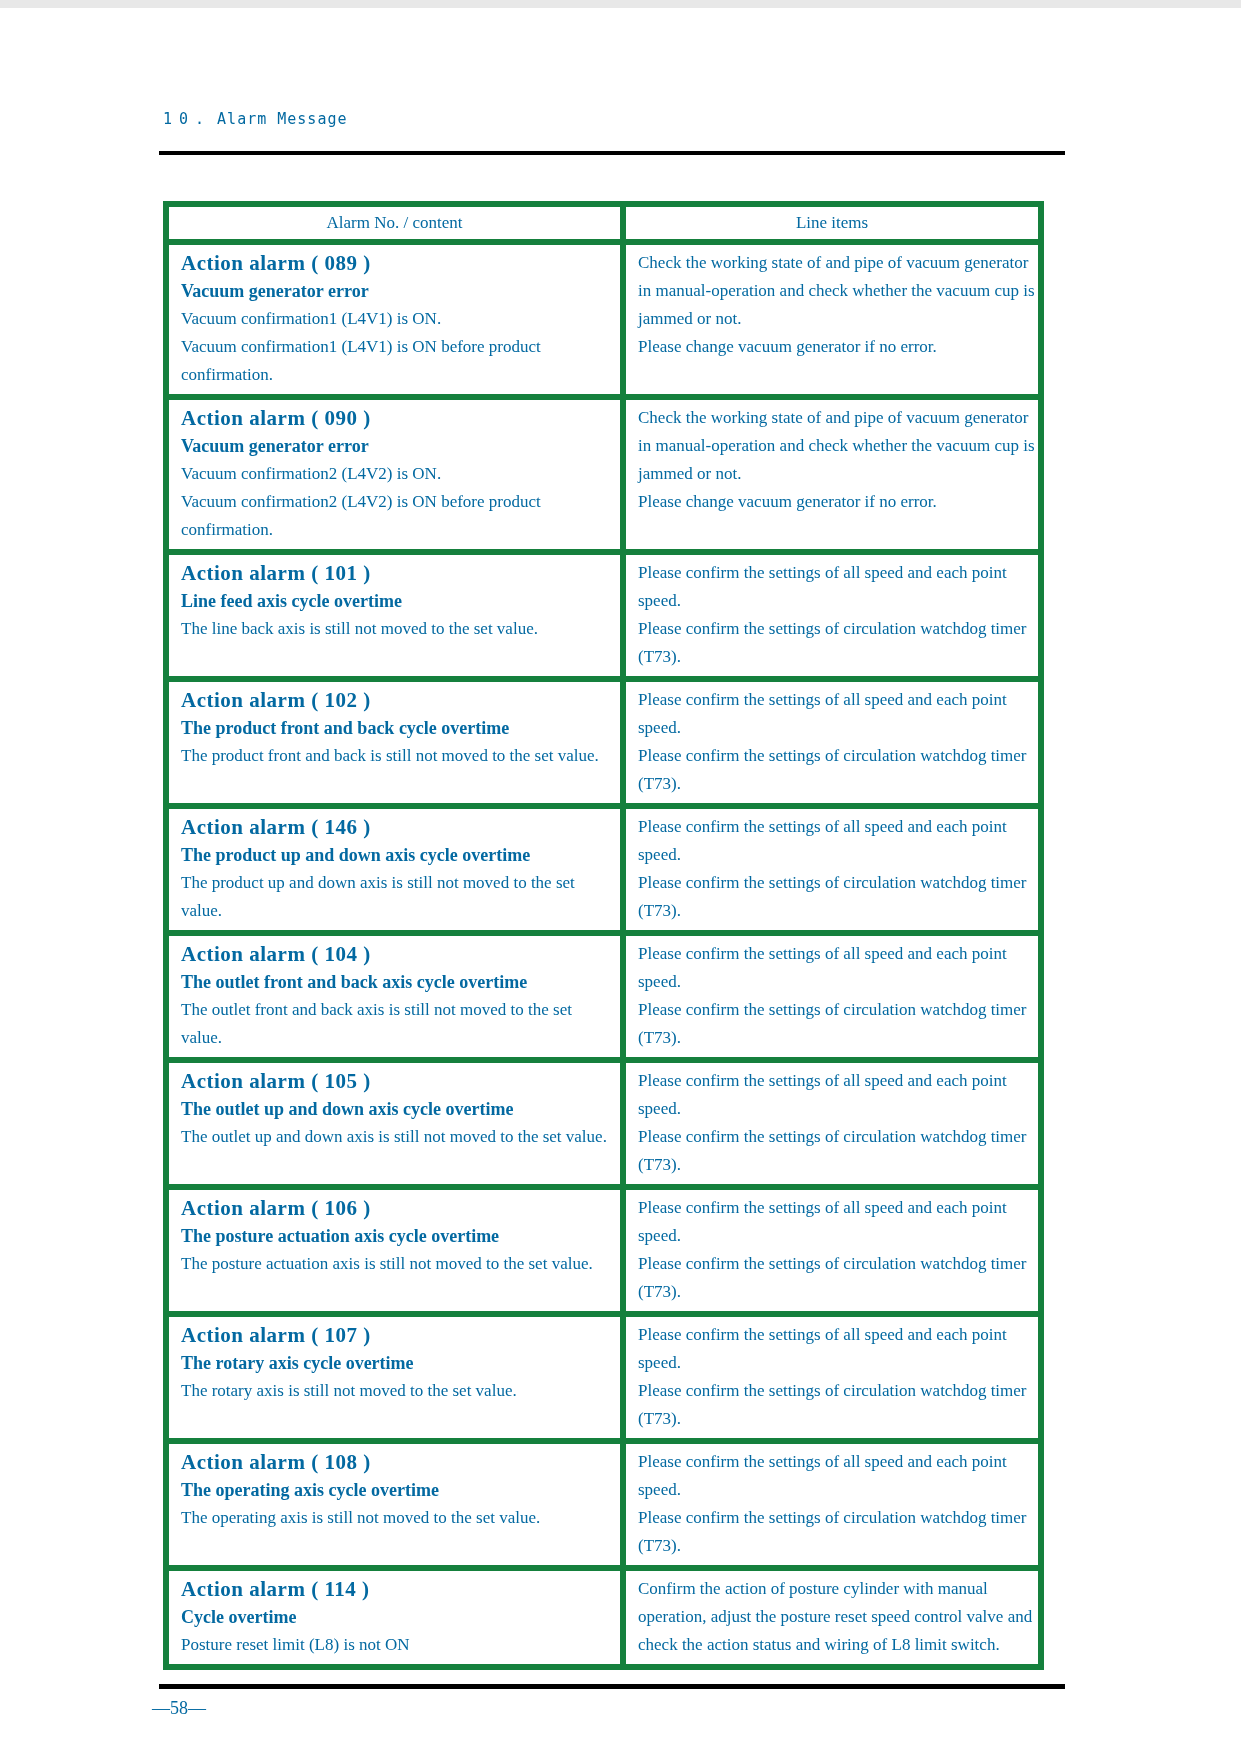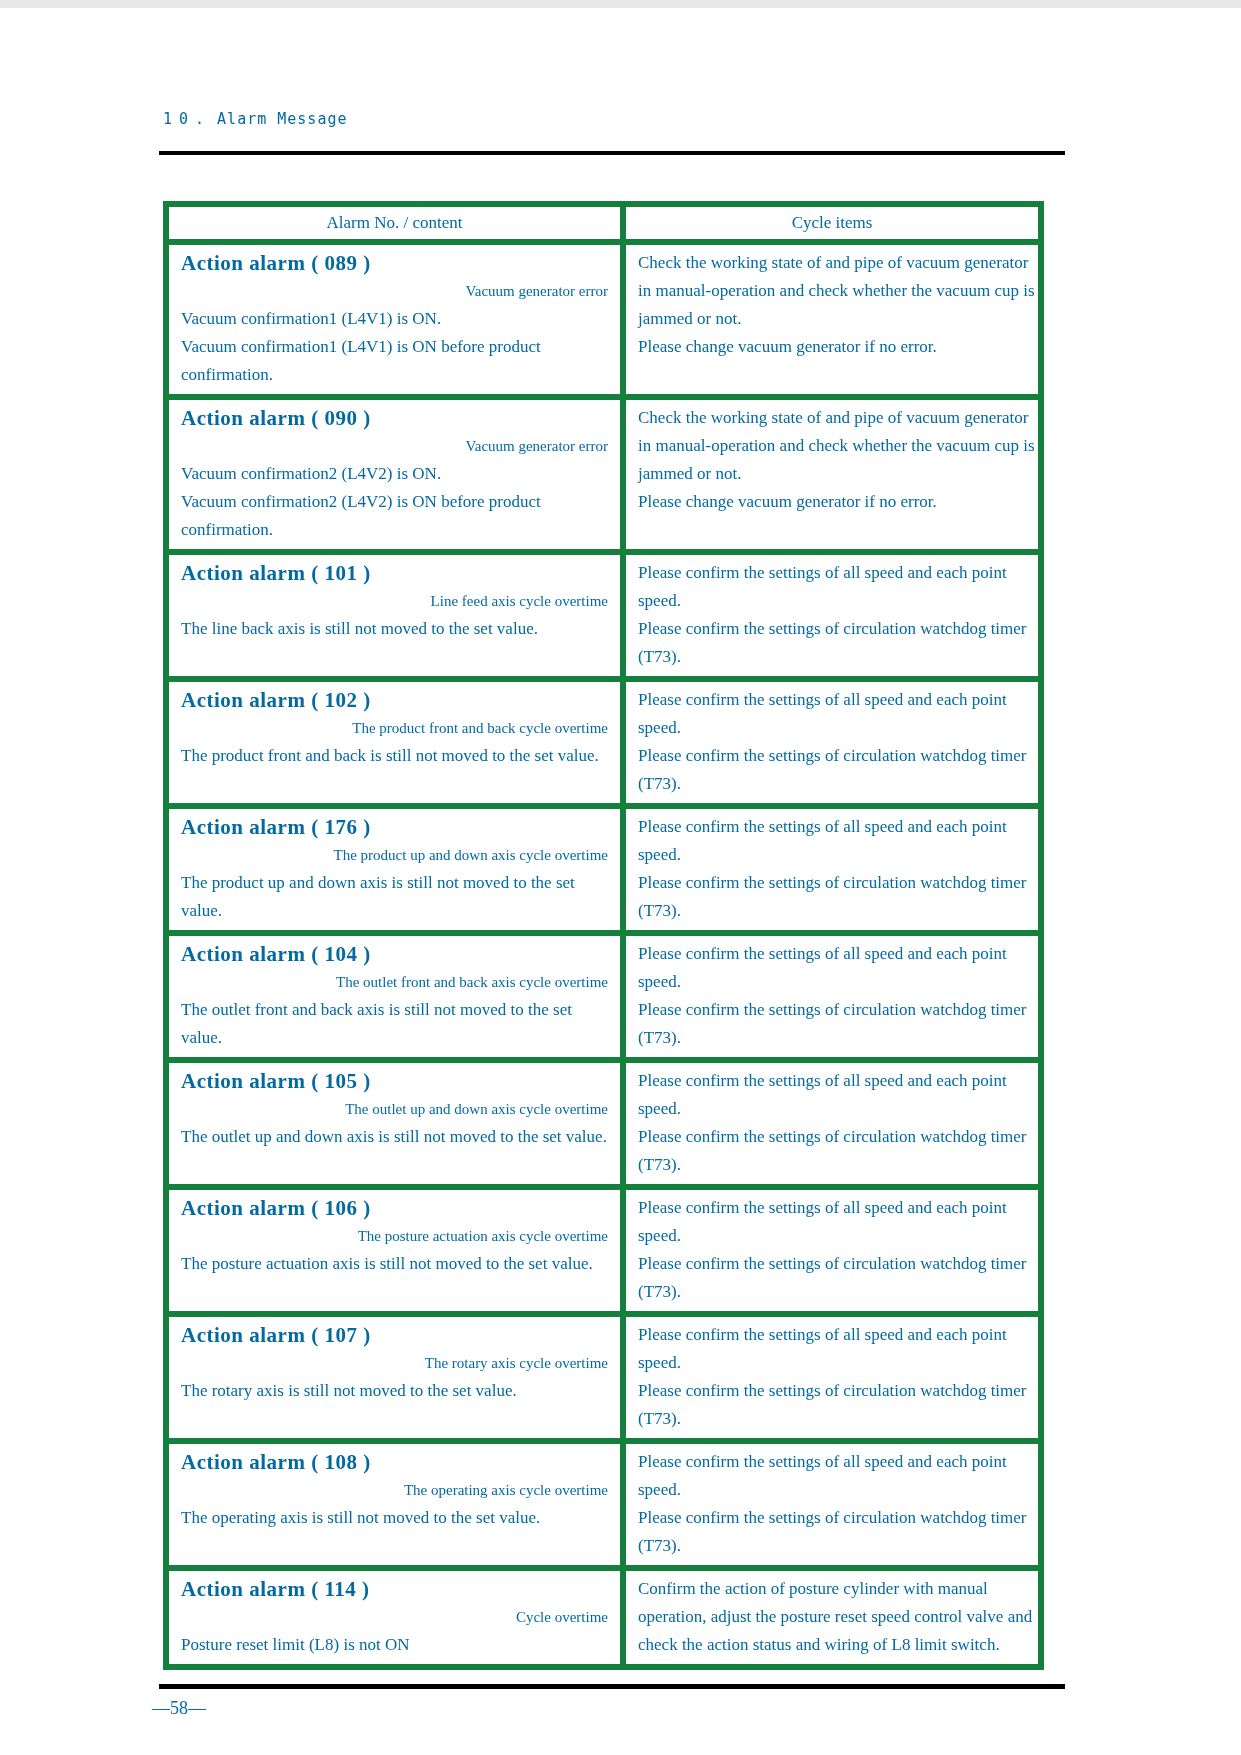--- a/index.html
+++ b/index.html
@@ -43,21 +43,21 @@
   .alarm-table td{
     vertical-align:top;
     padding:4px 12px 5px 12px;
   }
   td.check-cell{padding-right:1px;}
   .row-title{
     font-size:21px;font-weight:bold;line-height:28px;
     letter-spacing:0.5px;
   }
   .row-subtitle{
-    font-size:15px;font-weight:normal;line-height:28px;text-align:right;
+    font-size:18px;font-weight:bold;line-height:28px;
   }
   .row-detail{font-size:17px;line-height:28px;}
   .check-item{font-size:17px;line-height:28px;}
   .rule-bottom{
     position:absolute;left:159px;top:1676px;
     width:906px;height:5px;background:#000;
   }
   .page-number{
     position:absolute;left:152px;top:1690px;
     font-size:18px;
@@ -75,21 +75,21 @@
   <div class="rule-top"></div>
 
   <table class="alarm-table">
     <colgroup>
       <col style="width:457px">
       <col style="width:418px">
     </colgroup>
     <thead>
       <tr>
         <th>Alarm No. / content</th>
-        <th>Cycle items</th>
+        <th>Line items</th>
       </tr>
     </thead>
     <tbody id="alarm-rows">
         <tr>
           <td class="alarm-cell">
             <div class="row-title">Action alarm ( 089 )</div>
             <div class="row-subtitle">Vacuum generator error</div>
             <div class="row-detail">Vacuum confirmation1 (L4V1) is ON.</div>
             <div class="row-detail">Vacuum confirmation1 (L4V1) is ON before product confirmation.</div>
           </td>
@@ -127,21 +127,21 @@
             <div class="row-subtitle">The product front and back cycle overtime</div>
             <div class="row-detail">The product front and back is still not moved to the set value.</div>
           </td>
           <td class="check-cell">
             <div class="check-item">Please confirm the settings of all speed and each point speed.</div>
             <div class="check-item">Please confirm the settings of circulation watchdog timer (T73).</div>
           </td>
         </tr>
         <tr>
           <td class="alarm-cell">
-            <div class="row-title">Action alarm ( 176 )</div>
+            <div class="row-title">Action alarm ( 146 )</div>
             <div class="row-subtitle">The product up and down axis cycle overtime</div>
             <div class="row-detail">The product up and down axis is still not moved to the set value.</div>
           </td>
           <td class="check-cell">
             <div class="check-item">Please confirm the settings of all speed and each point speed.</div>
             <div class="check-item">Please confirm the settings of circulation watchdog timer (T73).</div>
           </td>
         </tr>
         <tr>
           <td class="alarm-cell">

